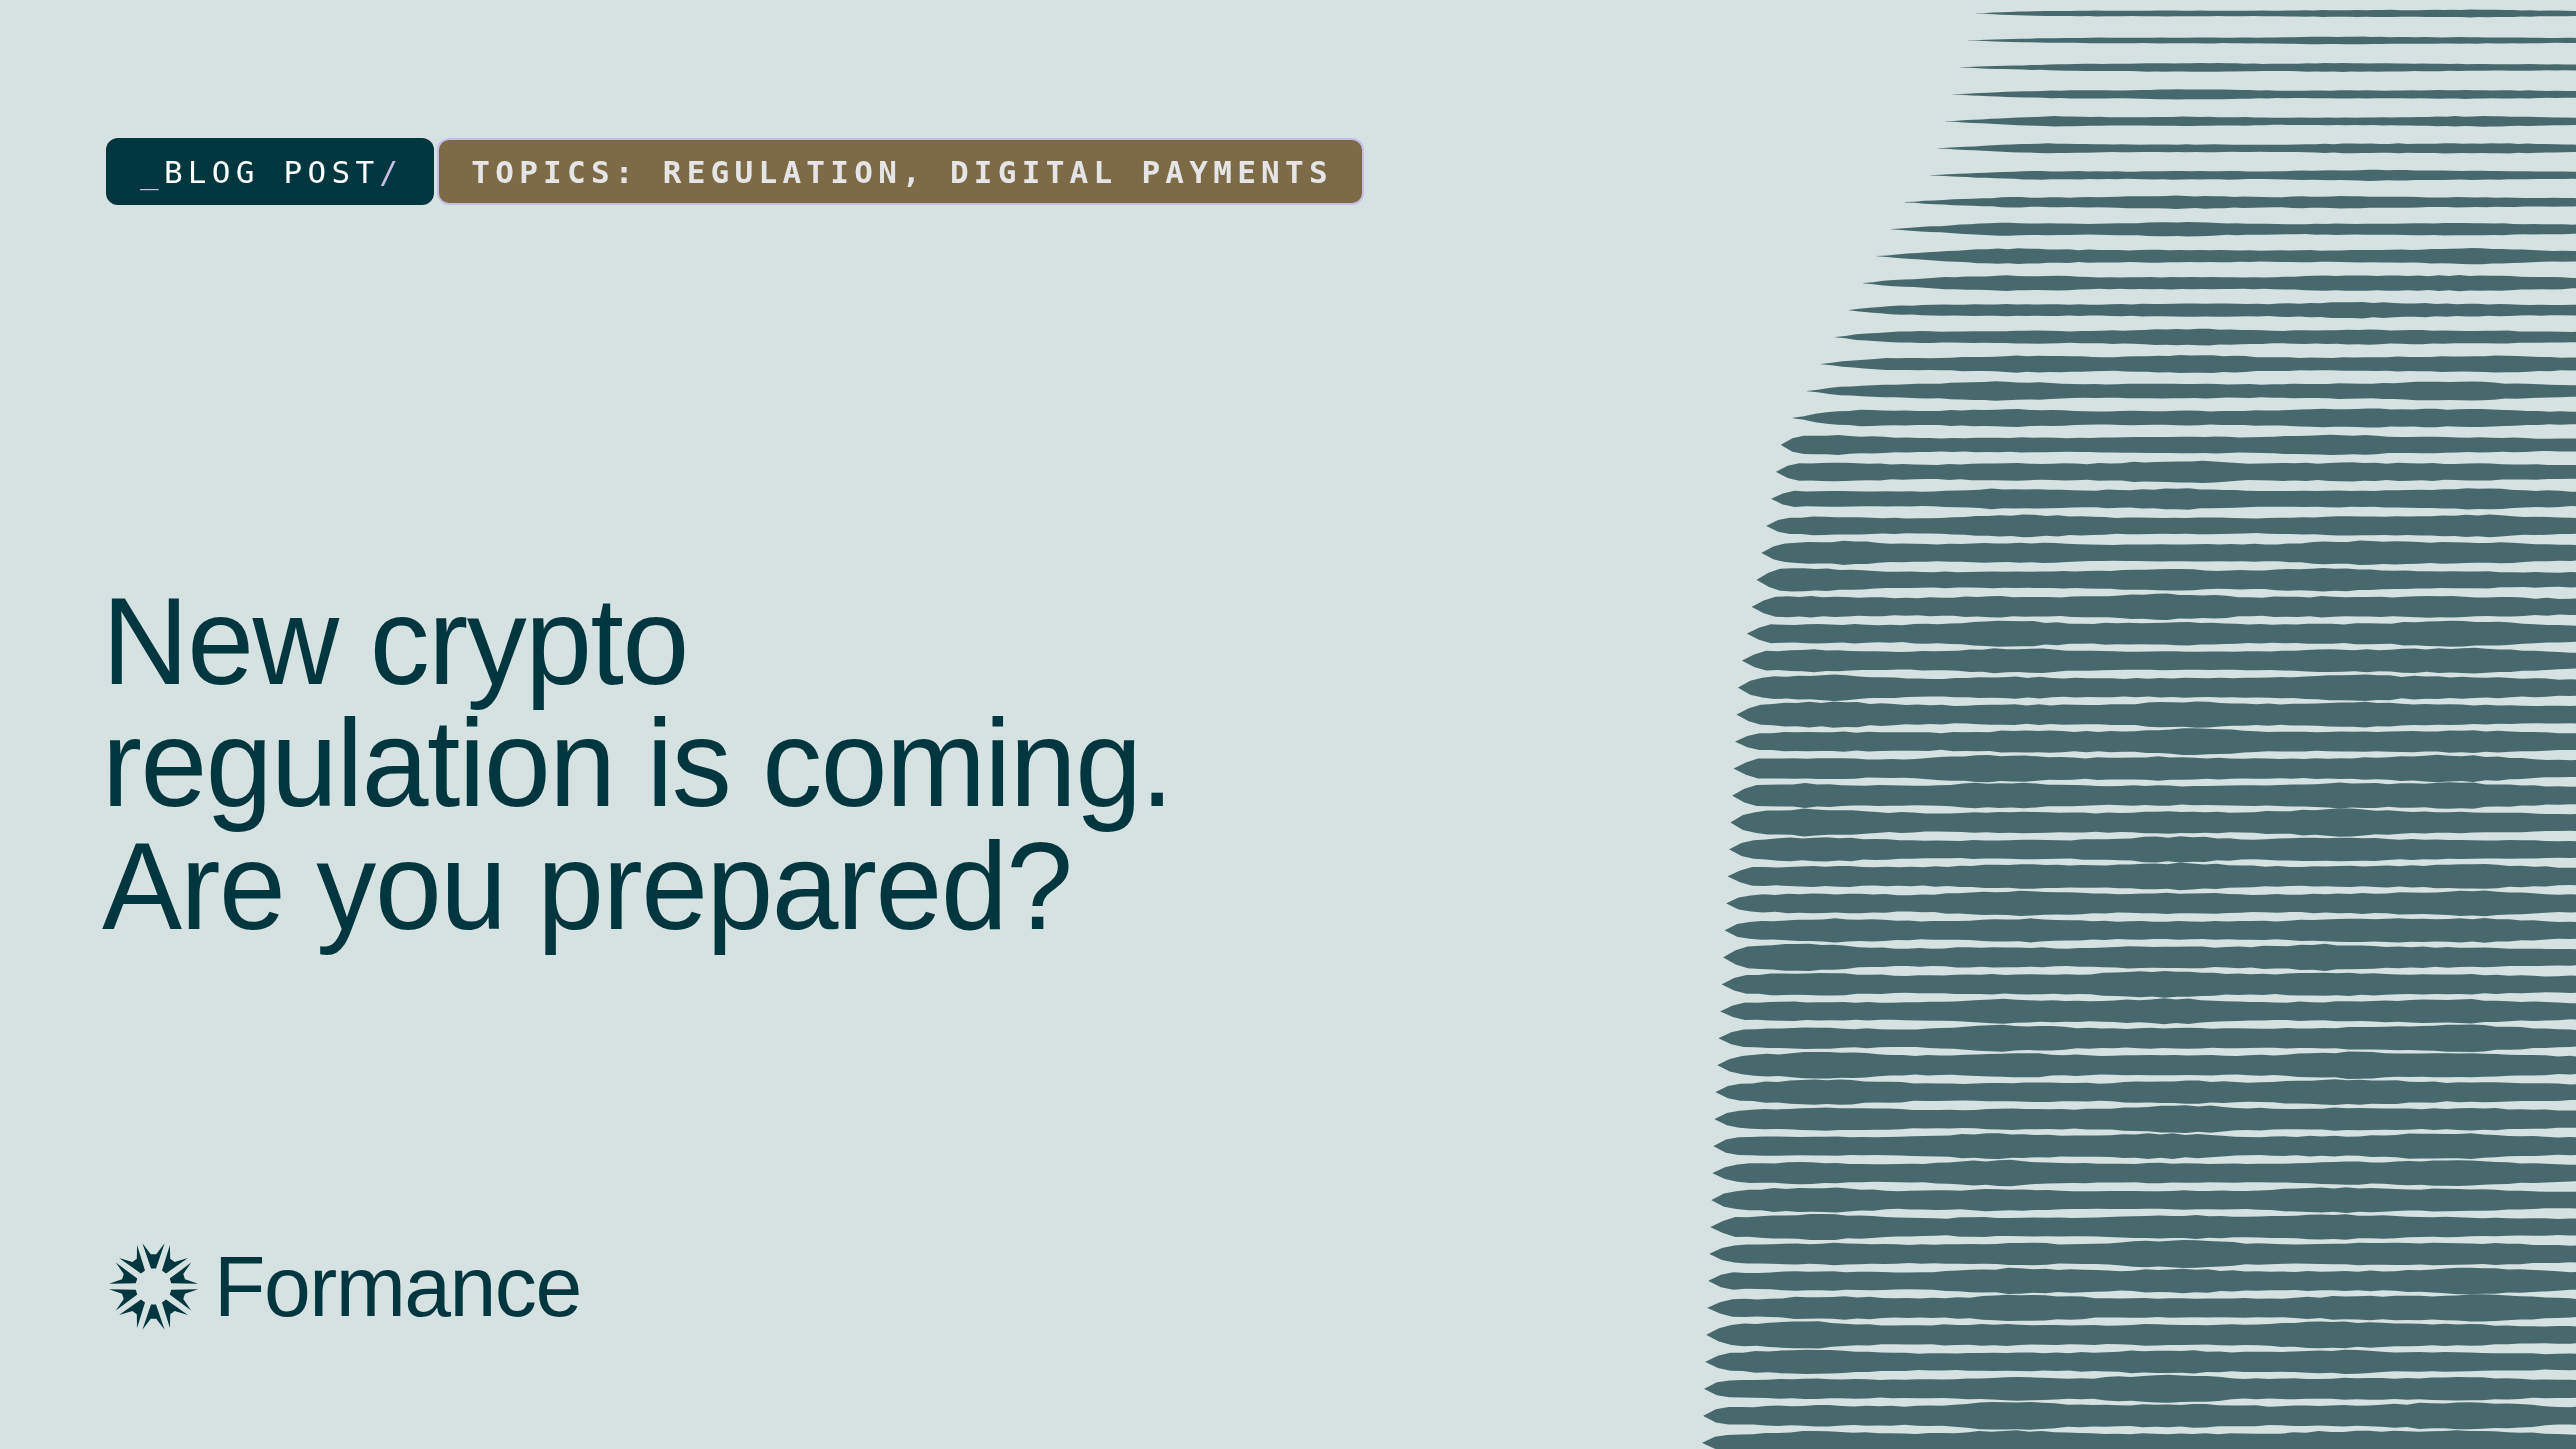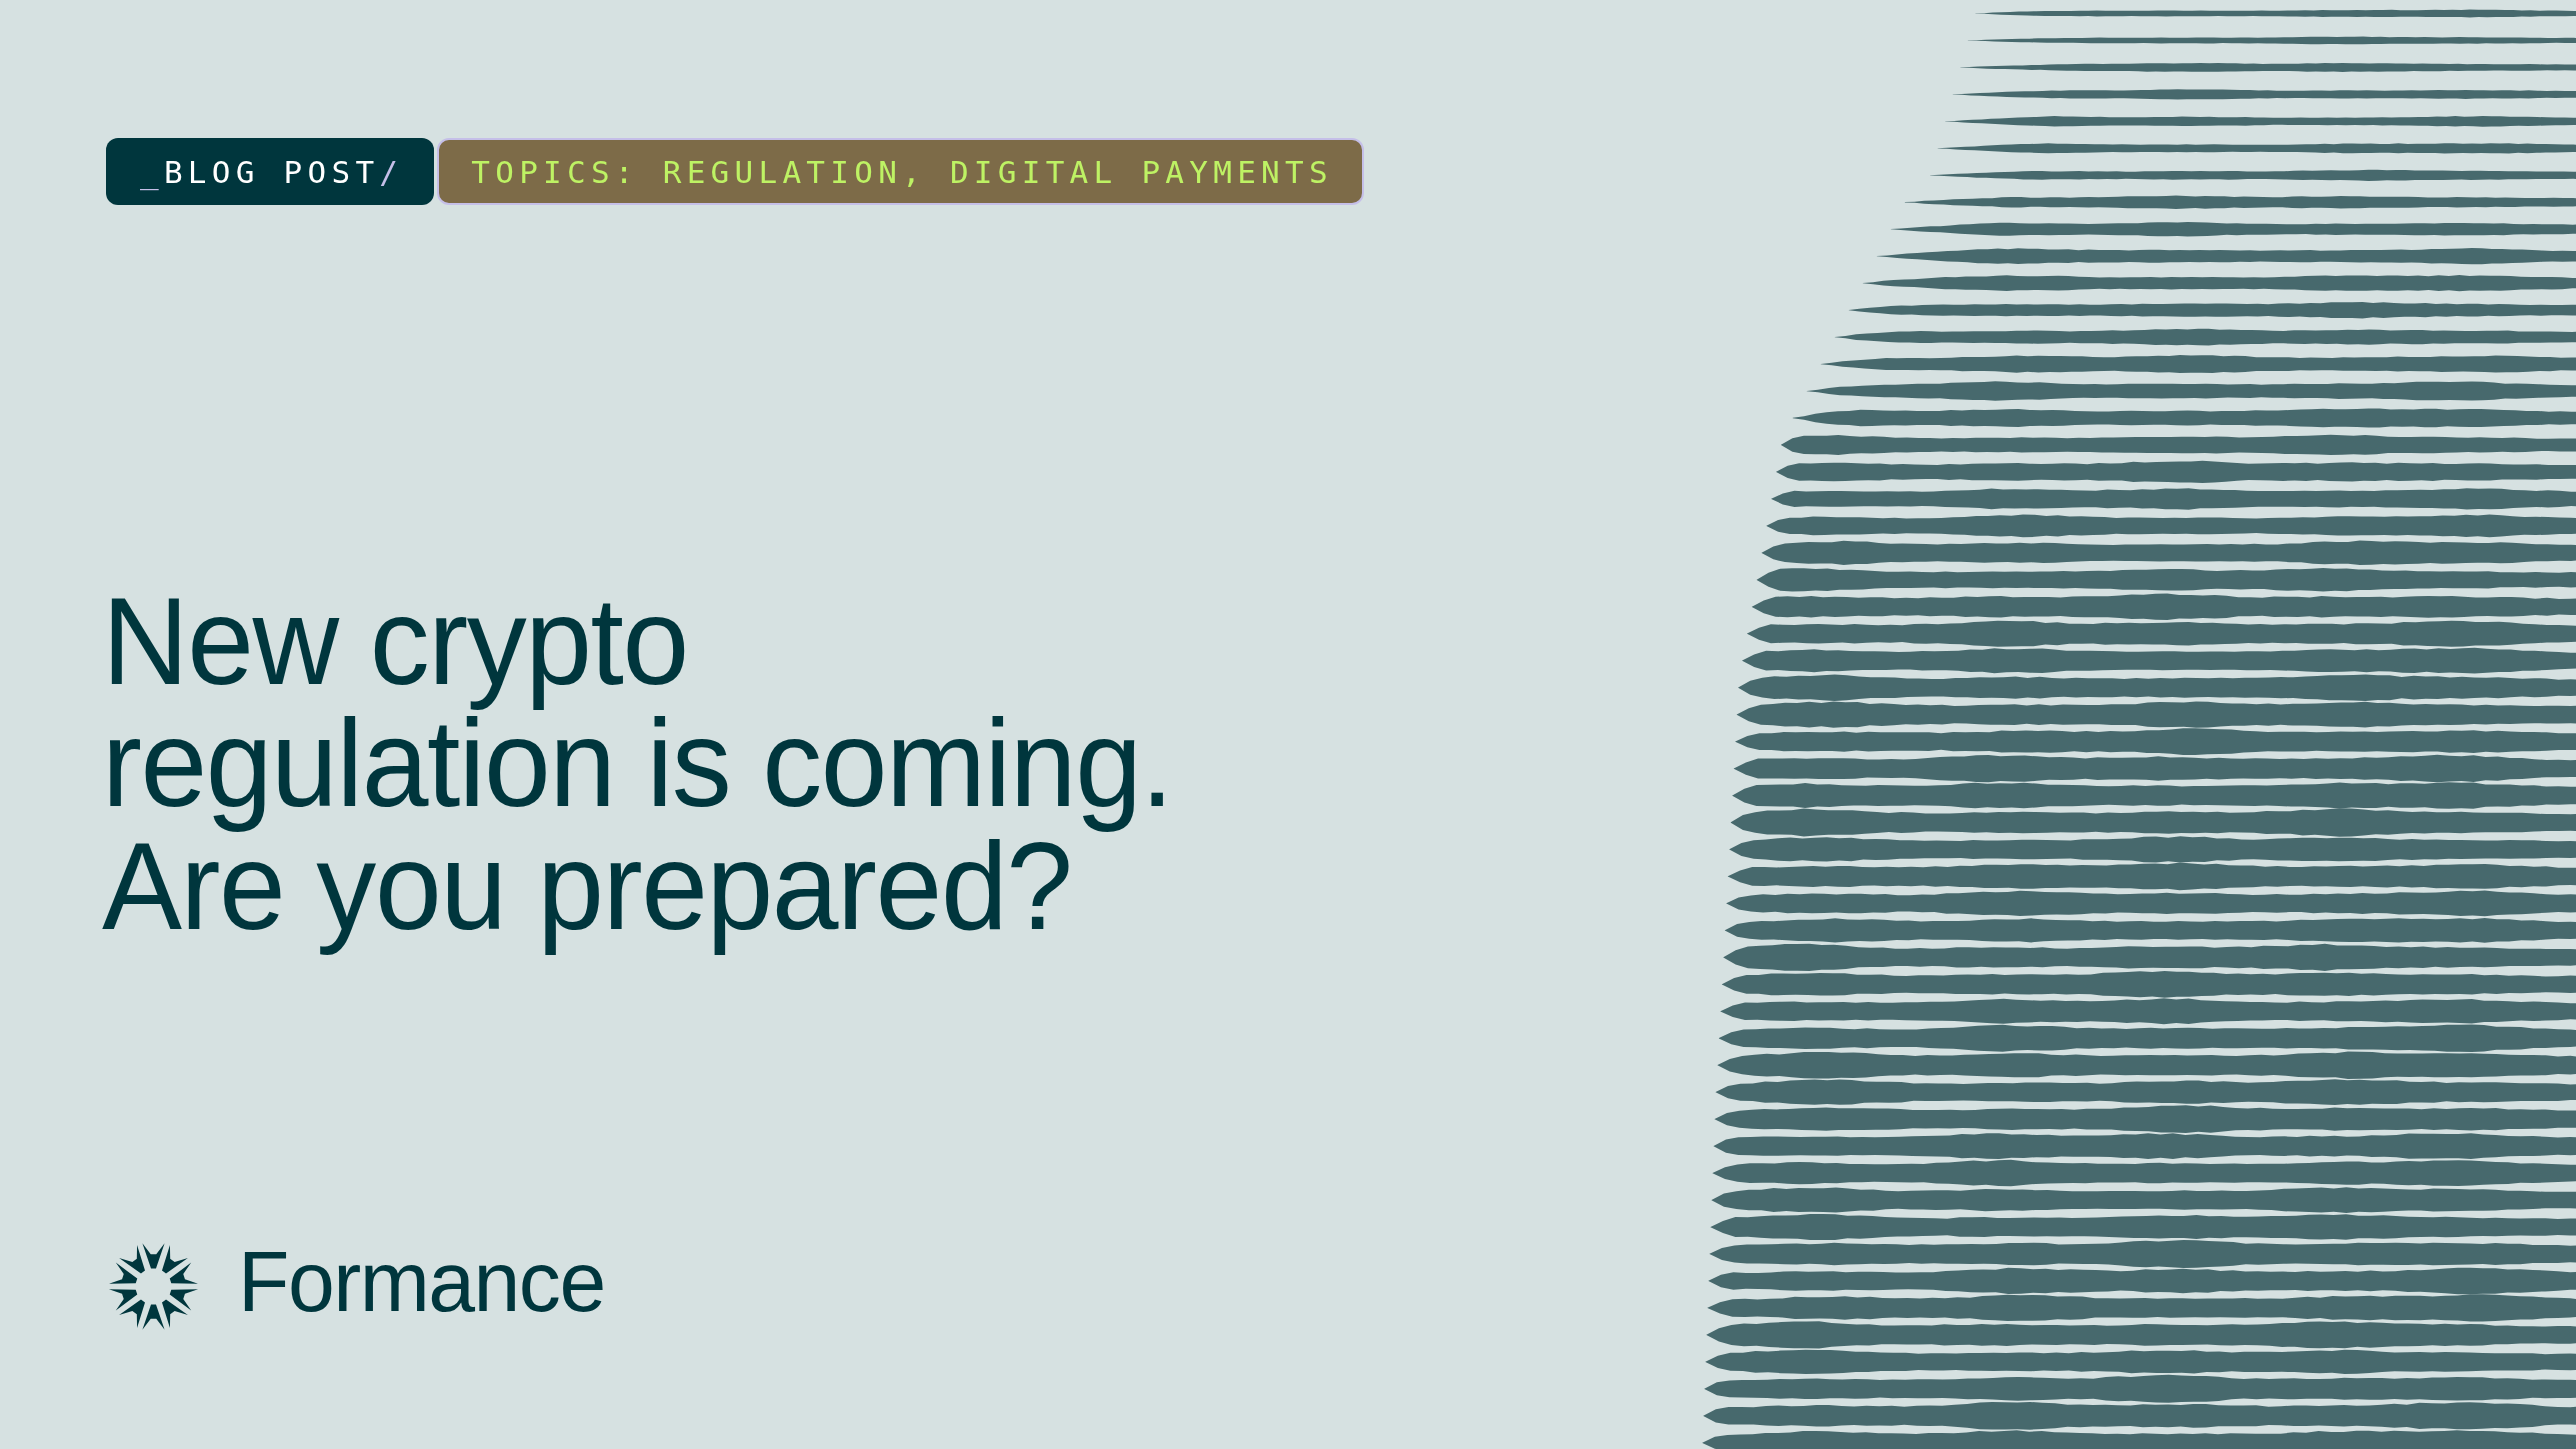--- a/index.html
+++ b/index.html
@@ -49,23 +49,23 @@
     color: #ffffff;
     font-size: 31px;
     font-weight: 400;
     height: 67px;
     padding: 0 31px 0 34px;
   }
   .badge-blog .accent { color: #c5bfe8; }
   .badge-topics {
     margin-top: 31px;
     background: #7d6b48;
-    color: #bef264;
+    color: #e5e5e5;
     font-size: 31px;
-    font-weight: 400;
+    font-weight: 700;
     height: 67px;
     padding: 0 29.5px 0 32px;
     border: 2px solid #c5bfe8;
   }
 
   
   .headline {
     position: absolute;
     left: 102px;
     top: 496px;
@@ -80,21 +80,22 @@
     transform-origin: left top;
   }
   .headline .line { display: block; }
 
   
   .logo {
     position: absolute;
     left: 106px;
     bottom: 115px;
     display: flex;
-    gap: 37px;
+    align-items: center;
+    gap: 13px;
   }
   .logo-mark { width: 95px; height: 95px; display: block; }
   .logo-word {
     color: #00363d;
     font-family: "Liberation Sans", sans-serif;
     font-size: 85px;
     font-weight: 400;
     letter-spacing: -0.018em;
     line-height: 1;
     transform: scaleX(0.99);

